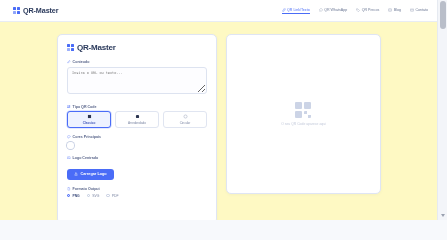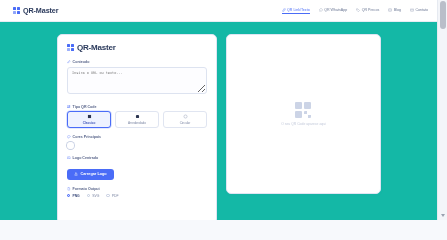--- a/index.html
+++ b/index.html
@@ -5,21 +5,21 @@
   * { box-sizing: border-box; margin: 0; padding: 0; }
   html, body {
     width: 447px; height: 220px;
     overflow: hidden;
     font-family: "Liberation Sans", sans-serif;
     background: #f7f9fc;
   }
   #page {
     position: relative;
     width: 447px; height: 220px;
-    background: #14b8a6;
+    background: #fef9c3;
     overflow: hidden;
   }
 
   
   .header {
     position: absolute; top: 0; left: 0;
     width: 437px; height: 22px;
     background: #ffffff;
     border-bottom: 1px solid #e8ecf3;
     display: flex; align-items: center;

